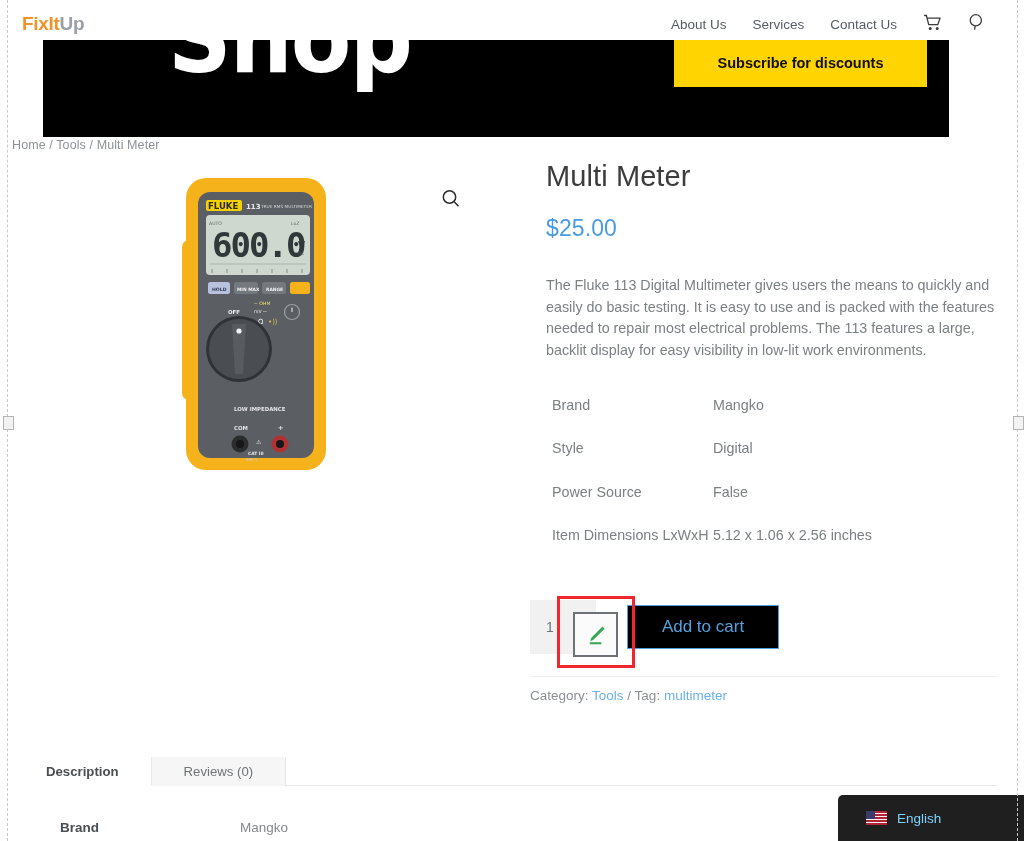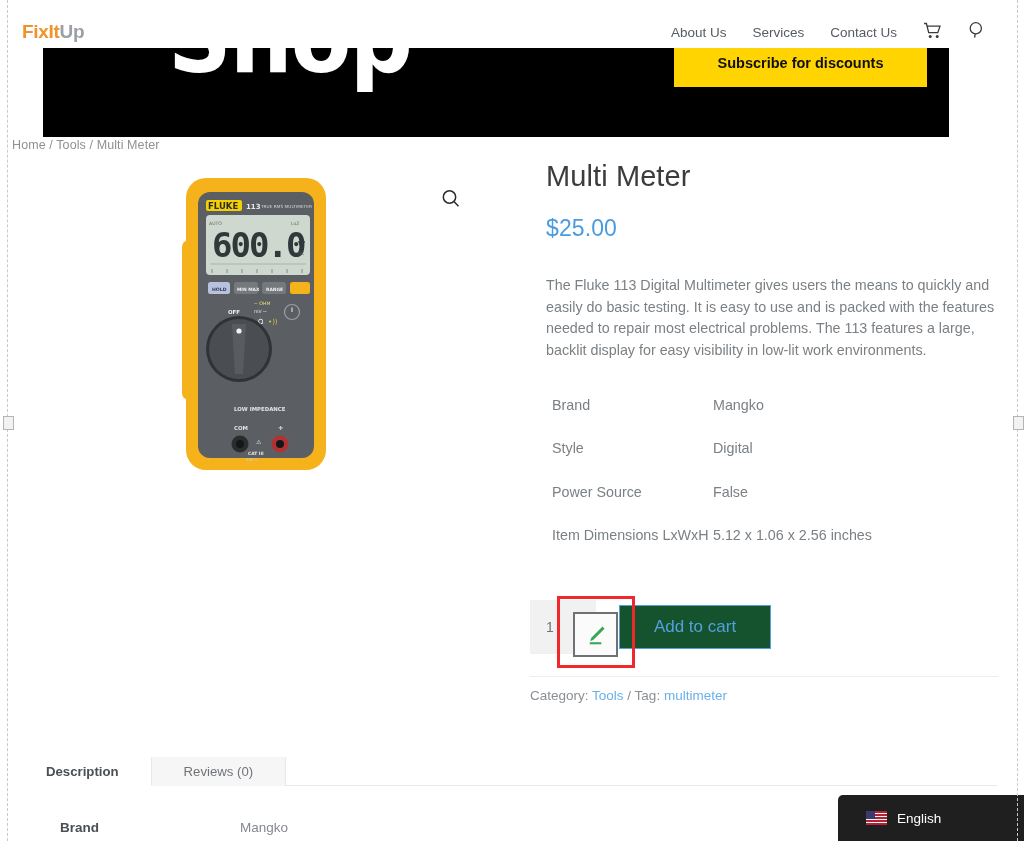--- a/index.html
+++ b/index.html
@@ -12,21 +12,21 @@
   }
   #page {
     position: relative;
     width: 1024px; height: 841px;
     background: #fff;
     overflow: hidden;
   }
 
   
   .site-header {
-    position: absolute; top: 16px; left: 0;
+    position: absolute; top: 8px; left: 0;
     width: 1012px; height: 32px;
     background: #fff;
     display: flex; align-items: center;
     z-index: 30;
   }
   .logo {
     margin-left: 22px;
     font-size: 19px;
     font-weight: bold;
     letter-spacing: -0.3px;
@@ -152,24 +152,24 @@
   .qty {
     width: 66px; height: 54px;
     background: #f1f1f1;
     border: none;
     color: #6f7479;
     font-size: 14px;
     padding-left: 16px;
     font-family: "Liberation Sans", sans-serif;
   }
   .add-cart {
-    margin-left: 23px;
+    margin-left: 31px;
     width: 152px; height: 44px;
     border: 1px solid #54a0de;
-    background: #14532d;
+    background: #000000;
     color: #54a0de;
     font-size: 17px;
     cursor: pointer;
     font-family: "Liberation Sans", sans-serif;
   }
   .meta {
     position: absolute;
     left: 530px; top: 688px;
     font-size: 13.5px;
     color: #8a8f94;
@@ -235,21 +235,21 @@
     position: absolute;
     right: 0; bottom: 0;
     width: 186px; height: 46px;
     background: #1f1f1f;
     border-top-left-radius: 5px;
     display: flex; align-items: center;
     padding-left: 28px;
     z-index: 40;
     cursor: pointer;
   }
-  .lang-label { color: #ffffff; font-size: 13.5px; margin-left: 10px; }
+  .lang-label { color: #7dd3fc; font-size: 13.5px; margin-left: 10px; }
   .flag {
     width: 21px; height: 14px;
     position: relative; overflow: hidden;
     background: #b22234;
     flex: none;
   }
   .flag .stripe { position: absolute; left: 0; width: 21px; height: 1.55px; background: #f4f4f4; }
   .flag .canton { position: absolute; left: 0; top: 0; width: 9px; height: 7.6px; background: #3c3b6e; }
 
   

